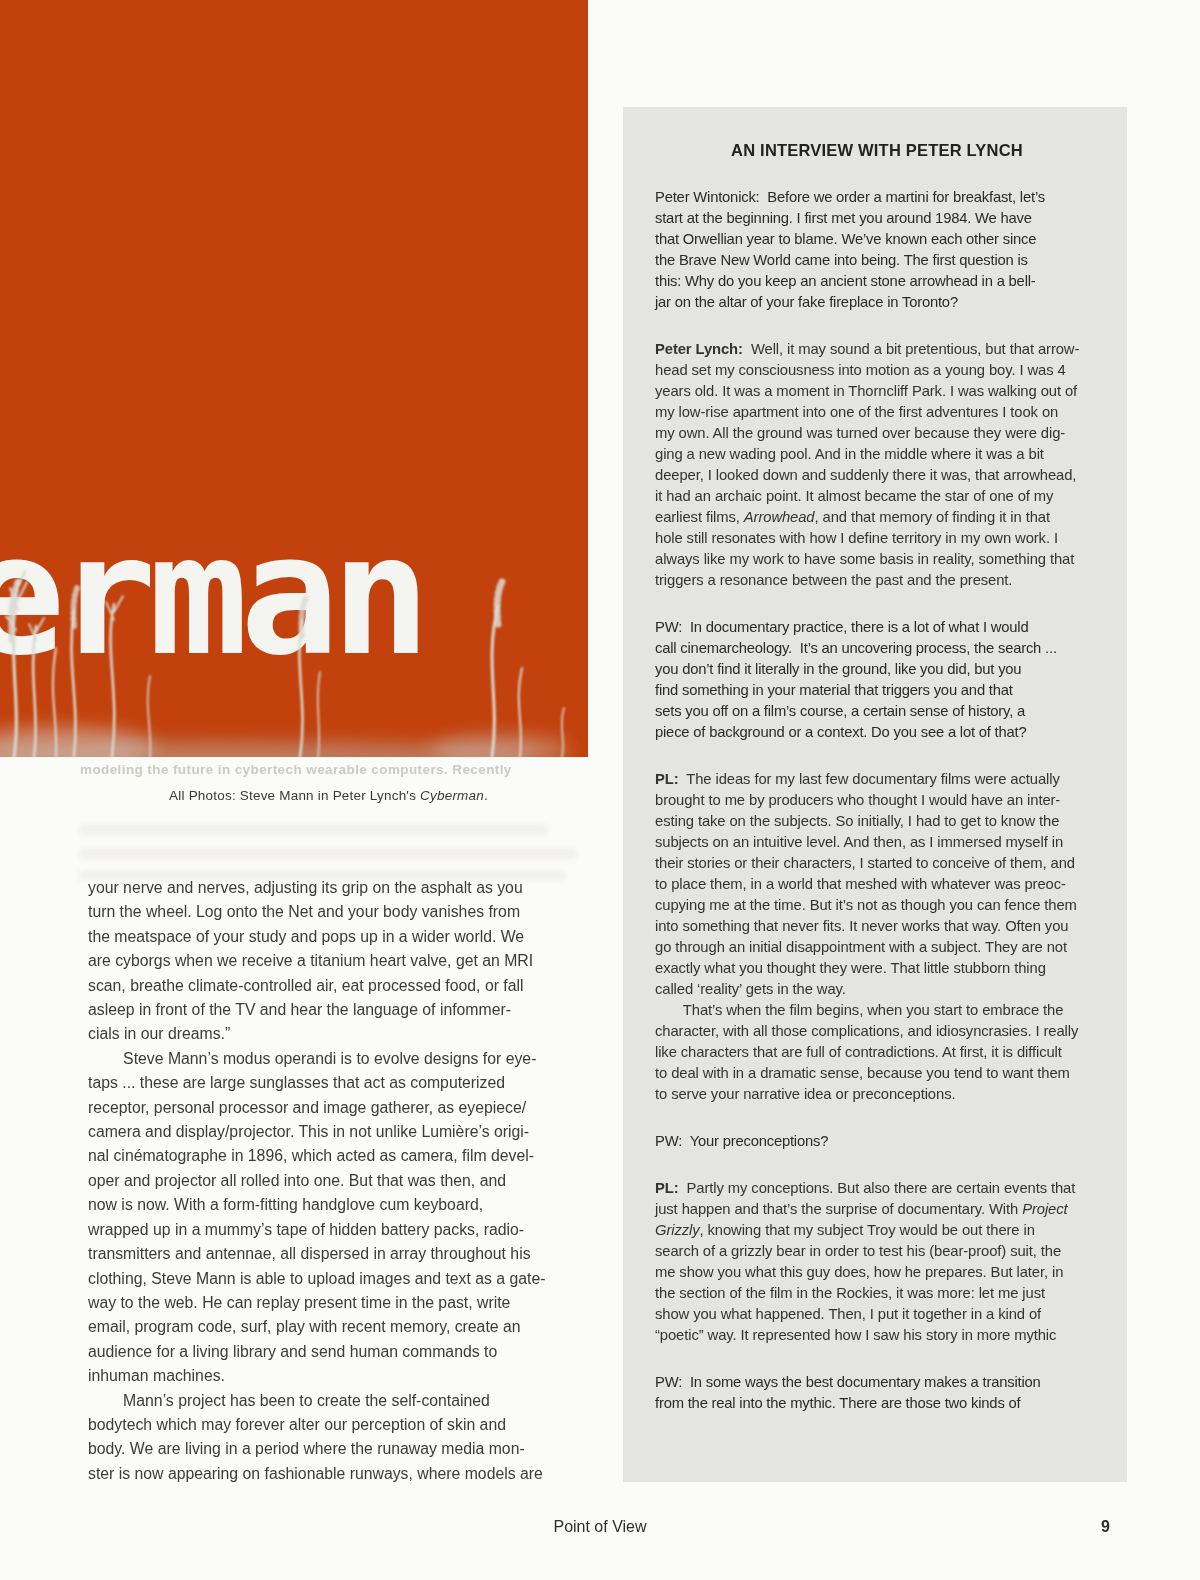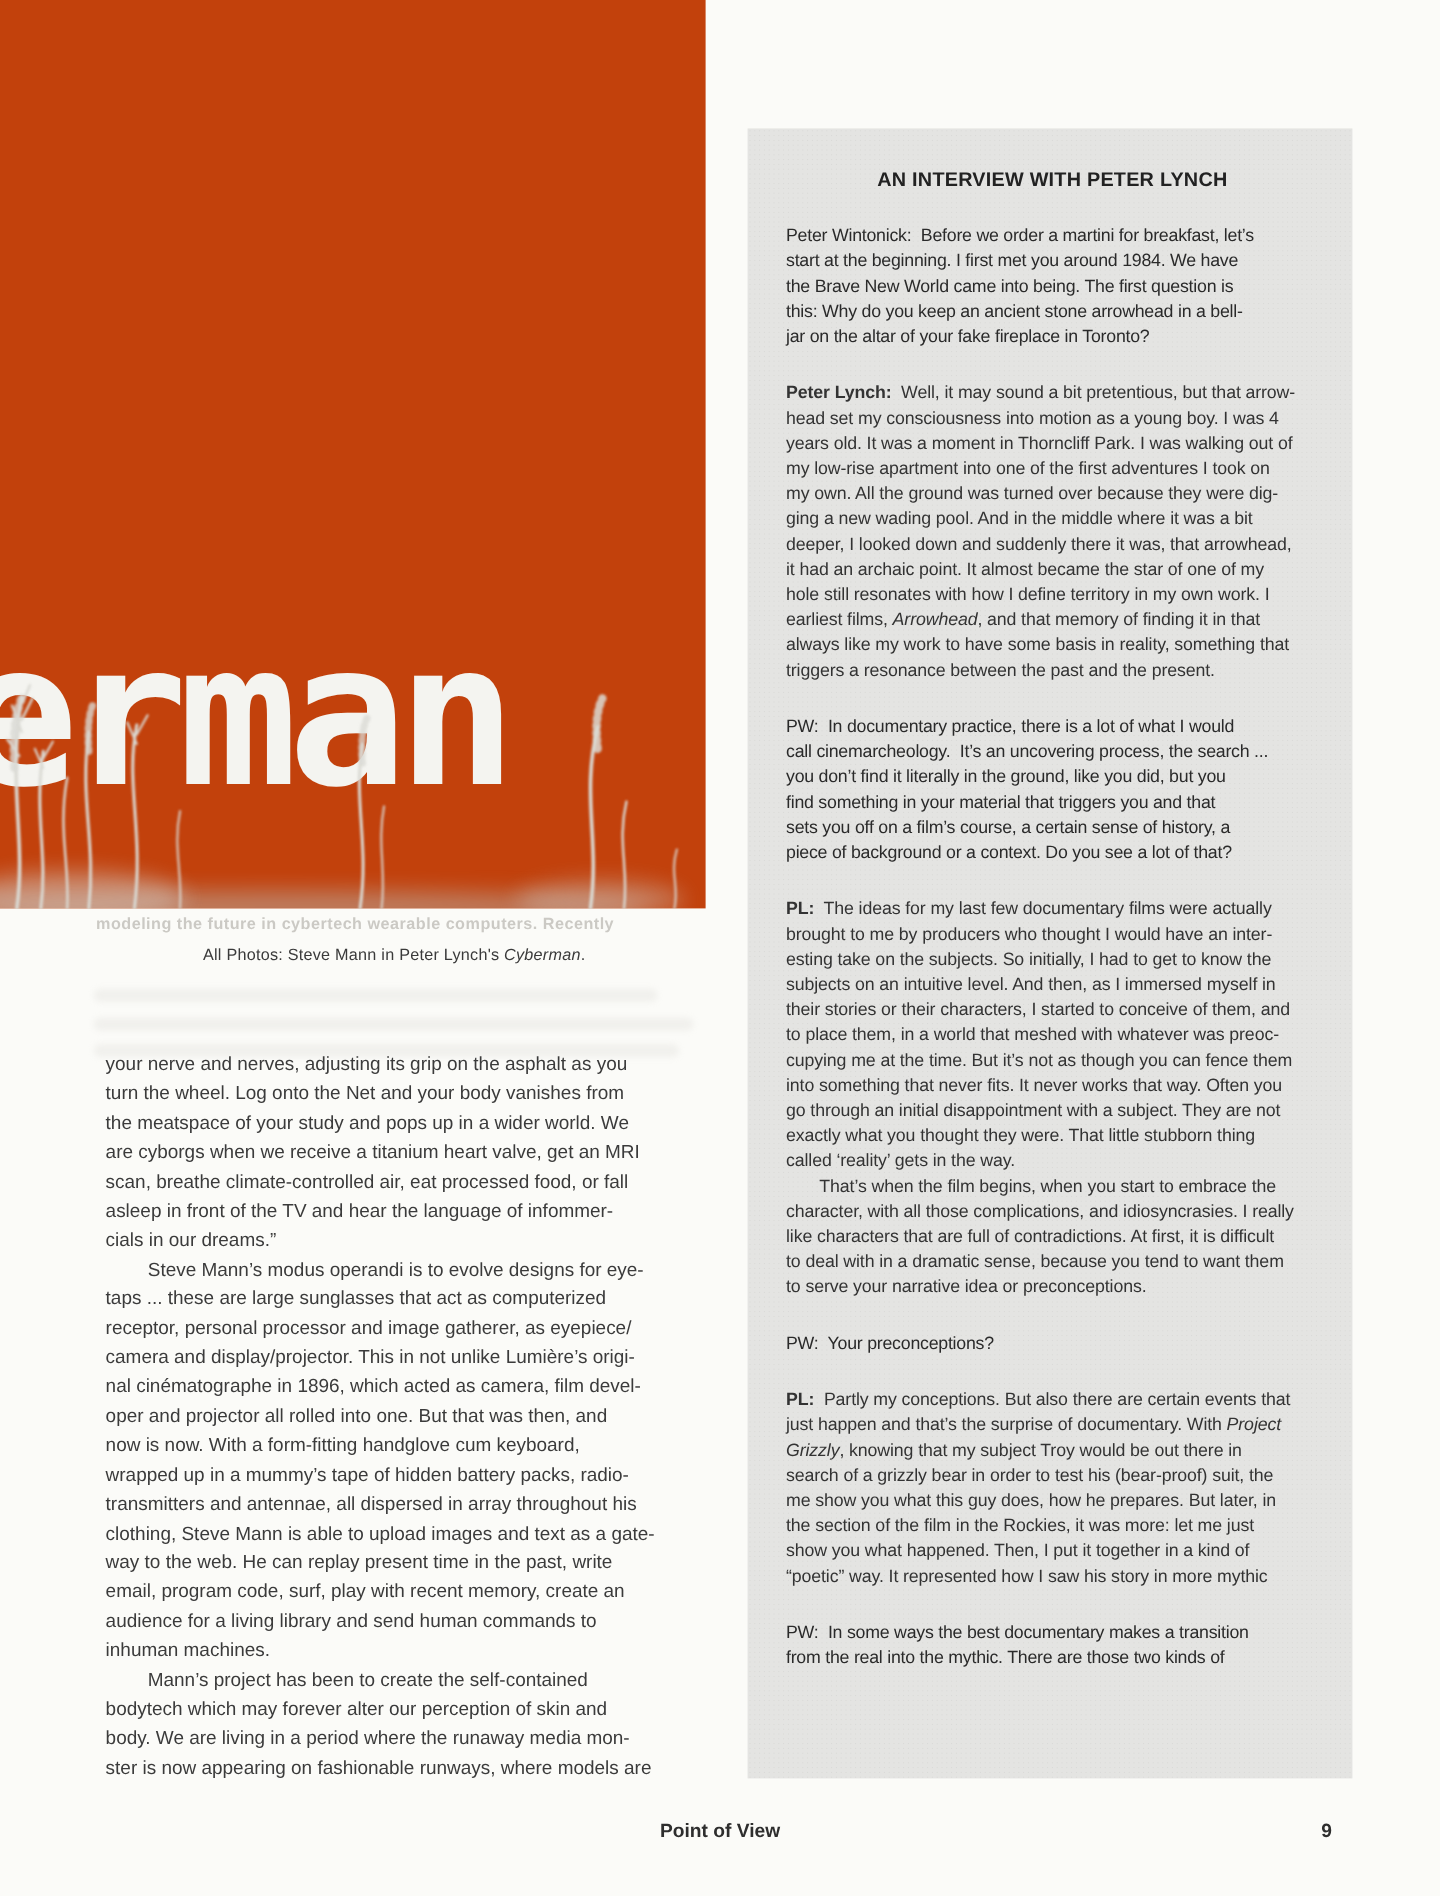--- a/index.html
+++ b/index.html
@@ -60,21 +60,21 @@
     text-align:center;font-weight:bold;font-size:16.5px;color:#222;
     letter-spacing:.2px;margin:4px 0 27px 0;
   }
   .iv-block{margin-bottom:26px;font-size:14.8px;line-height:21px;color:#333;}
   .iv-block .line{white-space:pre;letter-spacing:-0.1px;}
   .iv-block.question{font-weight:normal;color:#2a2a2a;}
   .iv-block.question .line{letter-spacing:-0.2px;}
   
   .footer-journal{
     position:absolute;left:0;top:1518px;width:1200px;text-align:center;
-    font-weight:bold;font-size:16px;color:#2e2e2e;
+    font-weight:normal;font-size:16px;color:#2e2e2e;
   }
   .footer-page{
     position:absolute;top:1518px;right:90px;
     font-weight:bold;font-size:16px;color:#2e2e2e;
   }
 </style>
 </head>
 <body>
 
 <div class="photo-block">
@@ -154,35 +154,36 @@
       <div class="line">ster is now appearing on fashionable runways, where models are</div>
     </div>
   </div>
 
 <div class="interview-box">
   <div class="iv-title">AN INTERVIEW WITH PETER LYNCH</div>
   <div>
       <div class="iv-block question">
         <div class="line">Peter Wintonick:  Before we order a martini for breakfast, let’s</div>
         <div class="line">start at the beginning. I first met you around 1984. We have</div>
+        <div class="line">that Orwellian year to blame. We’ve known each other since</div>
         <div class="line">the Brave New World came into being. The first question is</div>
         <div class="line">this: Why do you keep an ancient stone arrowhead in a bell-</div>
         <div class="line">jar on the altar of your fake fireplace in Toronto?</div>
       </div>
       <div class="iv-block answer">
         <div class="line"><b>Peter Lynch:</b>  Well, it may sound a bit pretentious, but that arrow-</div>
         <div class="line">head set my consciousness into motion as a young boy. I was 4</div>
         <div class="line">years old. It was a moment in Thorncliff Park. I was walking out of</div>
         <div class="line">my low-rise apartment into one of the first adventures I took on</div>
         <div class="line">my own. All the ground was turned over because they were dig-</div>
         <div class="line">ging a new wading pool. And in the middle where it was a bit</div>
         <div class="line">deeper, I looked down and suddenly there it was, that arrowhead,</div>
         <div class="line">it had an archaic point. It almost became the star of one of my</div>
+        <div class="line">earliest films, <i>Arrowhead</i>, and that memory of finding it in that</div>
         <div class="line">hole still resonates with how I define territory in my own work. I</div>
-        <div class="line">earliest films, <i>Arrowhead</i>, and that memory of finding it in that</div>
         <div class="line">always like my work to have some basis in reality, something that</div>
         <div class="line">triggers a resonance between the past and the present.</div>
       </div>
       <div class="iv-block question">
         <div class="line">PW:  In documentary practice, there is a lot of what I would</div>
         <div class="line">call cinemarcheology.  It’s an uncovering process, the search ...</div>
         <div class="line">you don’t find it literally in the ground, like you did, but you</div>
         <div class="line">find something in your material that triggers you and that</div>
         <div class="line">sets you off on a film’s course, a certain sense of history, a</div>
         <div class="line">piece of background or a context. Do you see a lot of that?</div>

